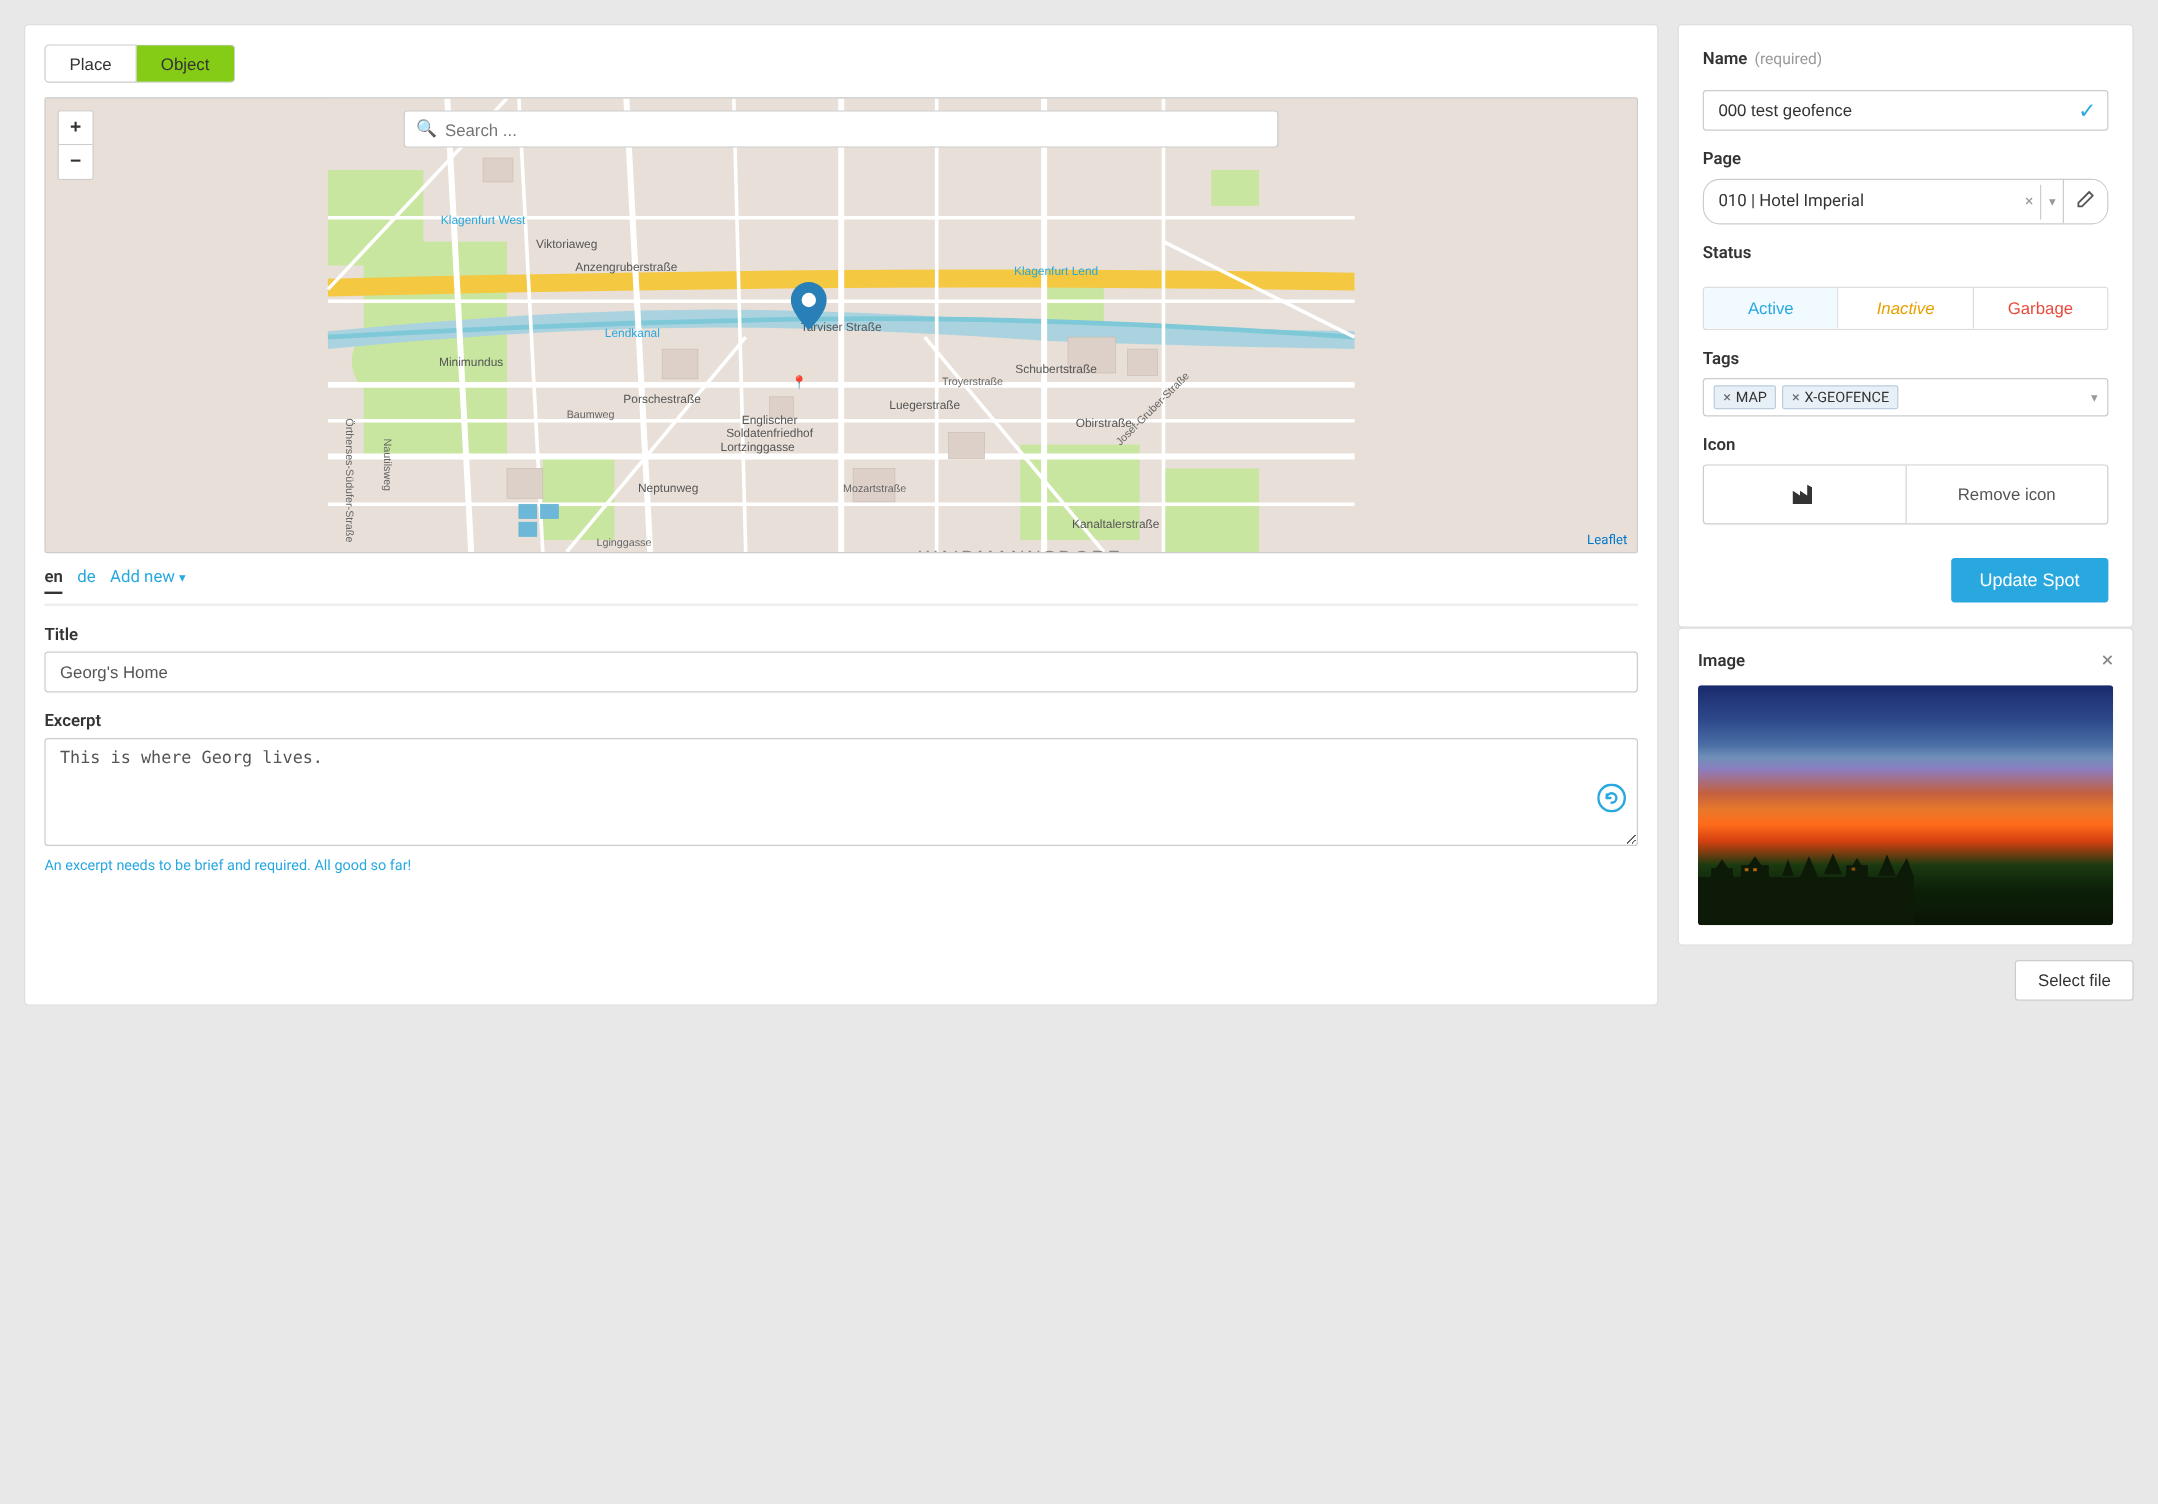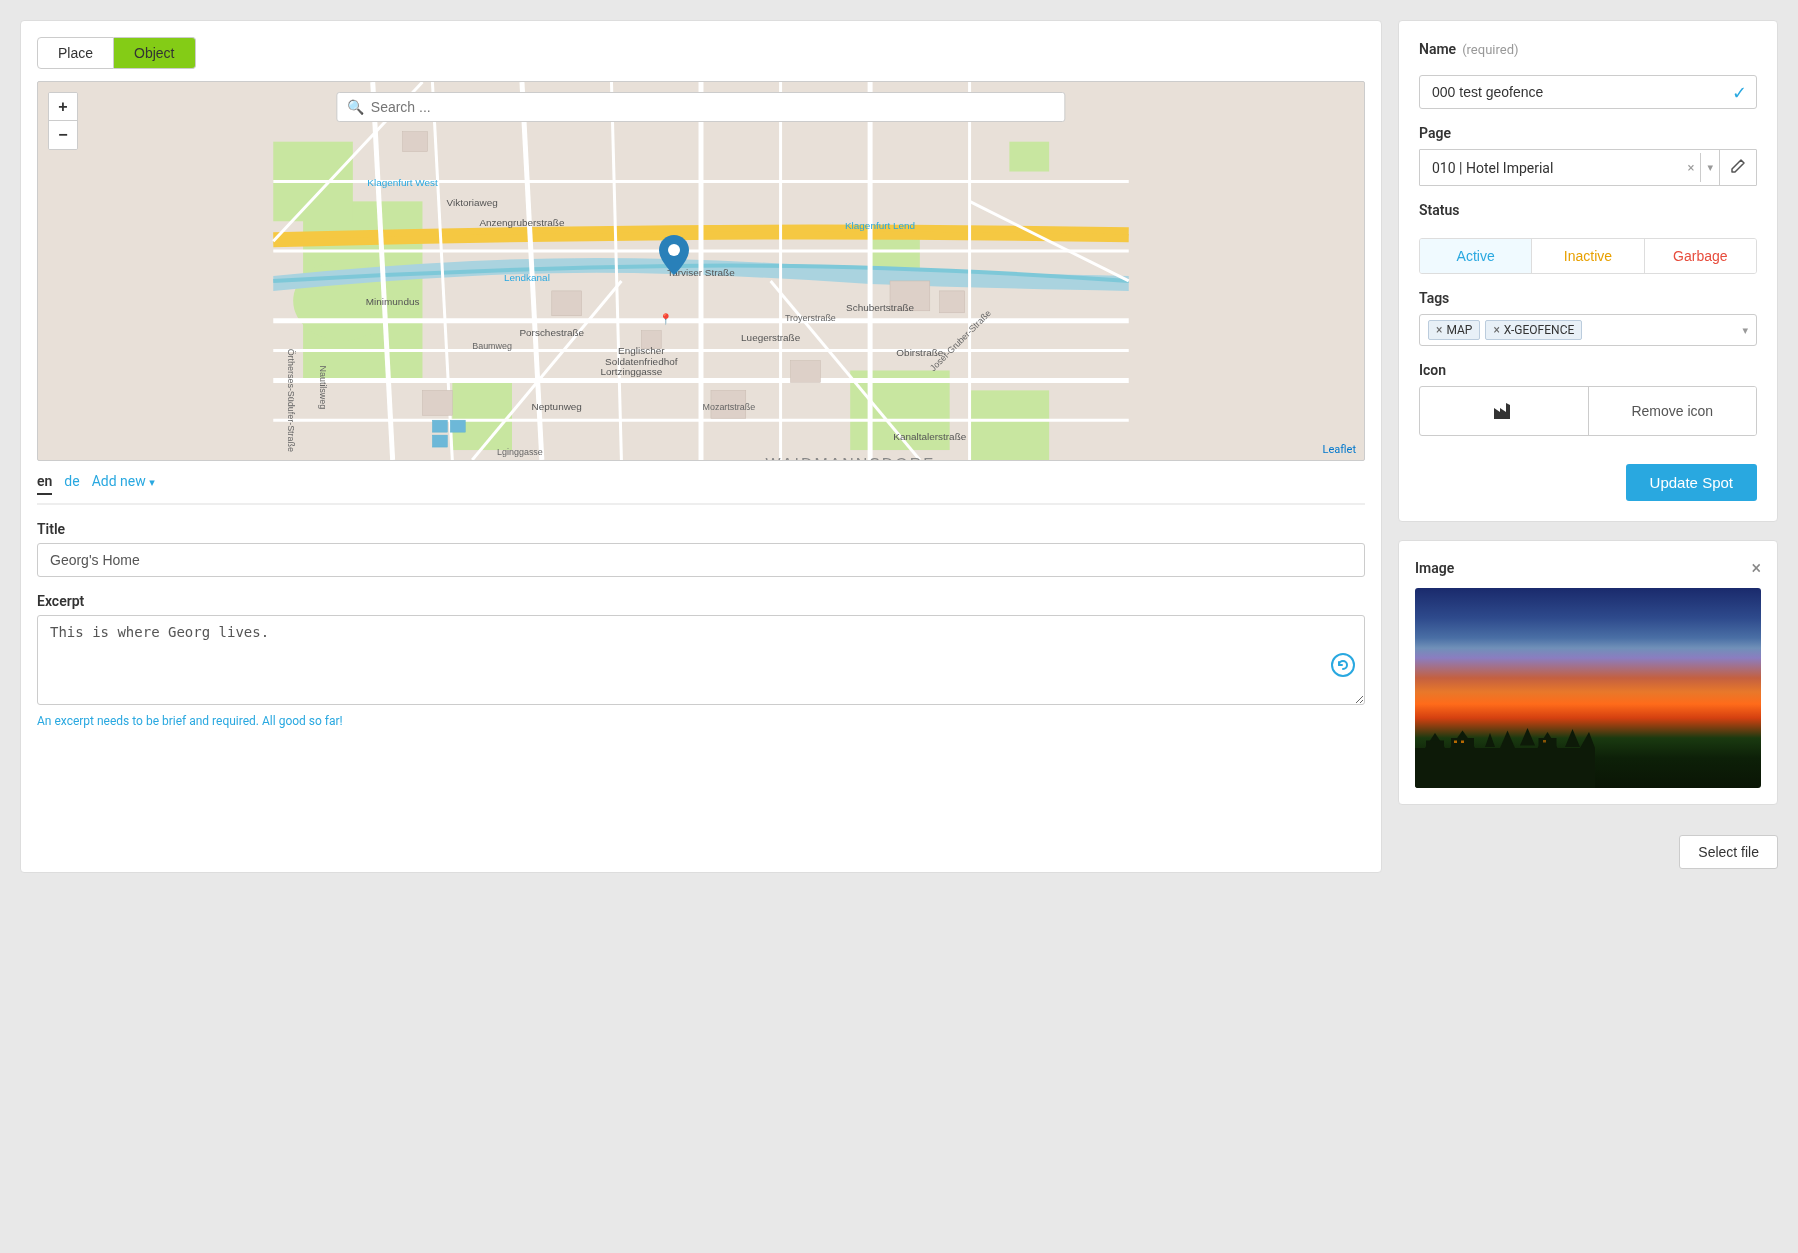--- a/index.html
+++ b/index.html
@@ -185,21 +185,21 @@
     .excerpt-hint {
       font-size: 12px;
       color: #29a8e0;
       margin-top: 5px;
     }
     
     .right-panel {
       width: 380px;
       display: flex;
       flex-direction: column;
-      gap: 18px;
+      gap: 0;
     }
     .right-card {
       background: #fff;
       border: 1px solid #ddd;
       border-radius: 4px;
       padding: 20px;
     }
     .right-card-title {
       font-size: 14px;
       font-weight: 600;
@@ -223,21 +223,21 @@
       right: 10px;
       top: 50%;
       transform: translateY(-50%);
       color: #29a8e0;
       font-size: 18px;
     }
     .page-select-wrapper {
       display: flex;
       align-items: center;
       border: 1px solid #ccc;
-      border-radius: 1px;
+      border-radius: 14px;
       overflow: hidden;
     }
     .page-select-value {
       flex: 1;
       padding: 8px 12px;
       font-size: 14px;
       color: #333;
     }
     .page-select-clear {
       padding: 8px 6px;
@@ -272,21 +272,21 @@
       padding: 9px 0;
       text-align: center;
       font-size: 14px;
       cursor: pointer;
       border: none;
       background: #fff;
       border-right: 1px solid #ddd;
     }
     .status-btn:last-child { border-right: none; }
     .status-btn.active-status { color: #29a8e0; background: #f0faff; }
-    .status-btn.inactive-status { color: #e8a000; }
+    .status-btn.inactive-status { color: #e8a000; font-style: italic; }
     .status-btn.garbage-status { color: #e74c3c; }
     
     .tags-wrapper {
       display: flex;
       align-items: center;
       border: 1px solid #ccc;
       border-radius: 3px;
       padding: 5px 8px;
       flex-wrap: wrap;
       gap: 5px;

